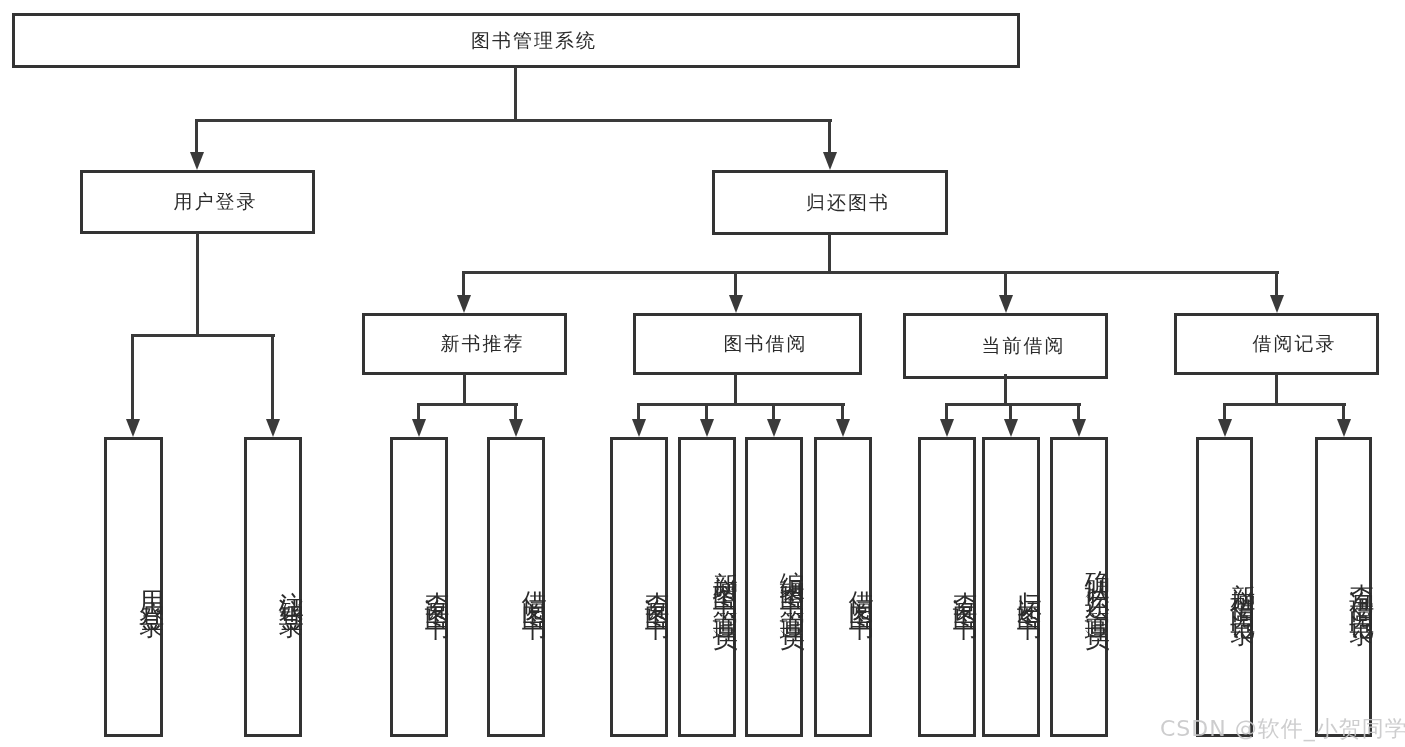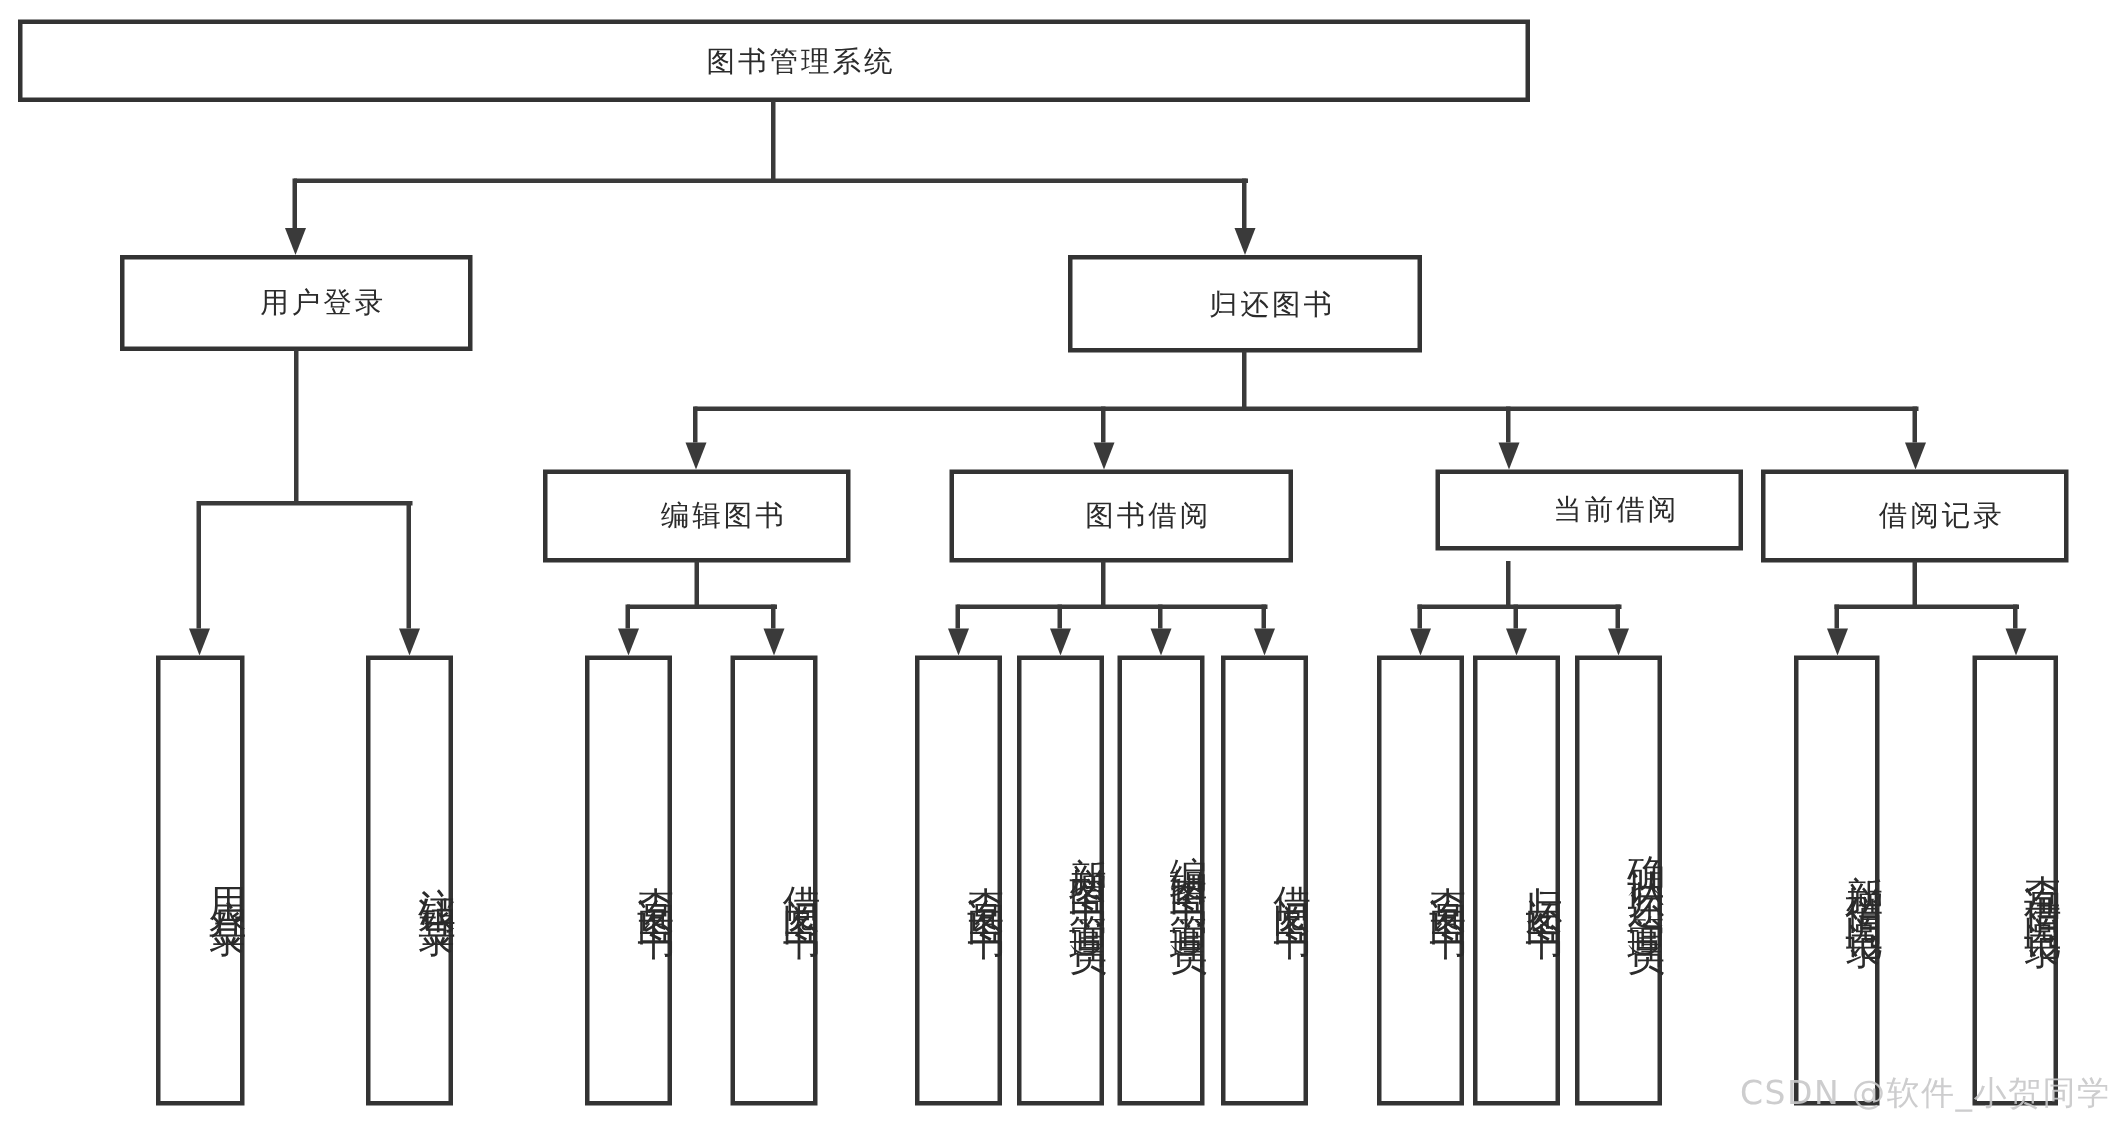--- a/index.html
+++ b/index.html
@@ -70,26 +70,26 @@
   <div class="line" style="left:462px;top:271px;width:3px;height:24px"></div>
   <div class="arrowhead" style="left:457px;top:295px"></div>
   <div class="line" style="left:734px;top:271px;width:3px;height:24px"></div>
   <div class="arrowhead" style="left:729px;top:295px"></div>
   <div class="line" style="left:1004px;top:271px;width:3px;height:24px"></div>
   <div class="arrowhead" style="left:999px;top:295px"></div>
   <div class="line" style="left:1275px;top:271px;width:3px;height:24px"></div>
   <div class="arrowhead" style="left:1270px;top:295px"></div>
 
   <div class="box" style="left:362px;top:313px;width:205px;height:62px">
-    <span class="hlabel">编辑图书</span>
+    <span class="hlabel">新书推荐</span>
   </div>
   <div class="box" style="left:633px;top:313px;width:229px;height:62px">
     <span class="hlabel">图书借阅</span>
   </div>
-  <div class="box" style="left:957px;top:313px;width:205px;height:54px">
+  <div class="box" style="left:903px;top:313px;width:205px;height:66px">
     <span class="hlabel">当前借阅</span>
   </div>
   <div class="box" style="left:1174px;top:313px;width:205px;height:62px">
     <span class="hlabel">借阅记录</span>
   </div>
 
   <div class="line" style="left:463px;top:374px;width:3px;height:31px"></div>
   <div class="line" style="left:418px;top:403px;width:100px;height:3px"></div>
   <div class="line" style="left:417px;top:403px;width:3px;height:16px"></div>
   <div class="arrowhead" style="left:412px;top:419px"></div>

